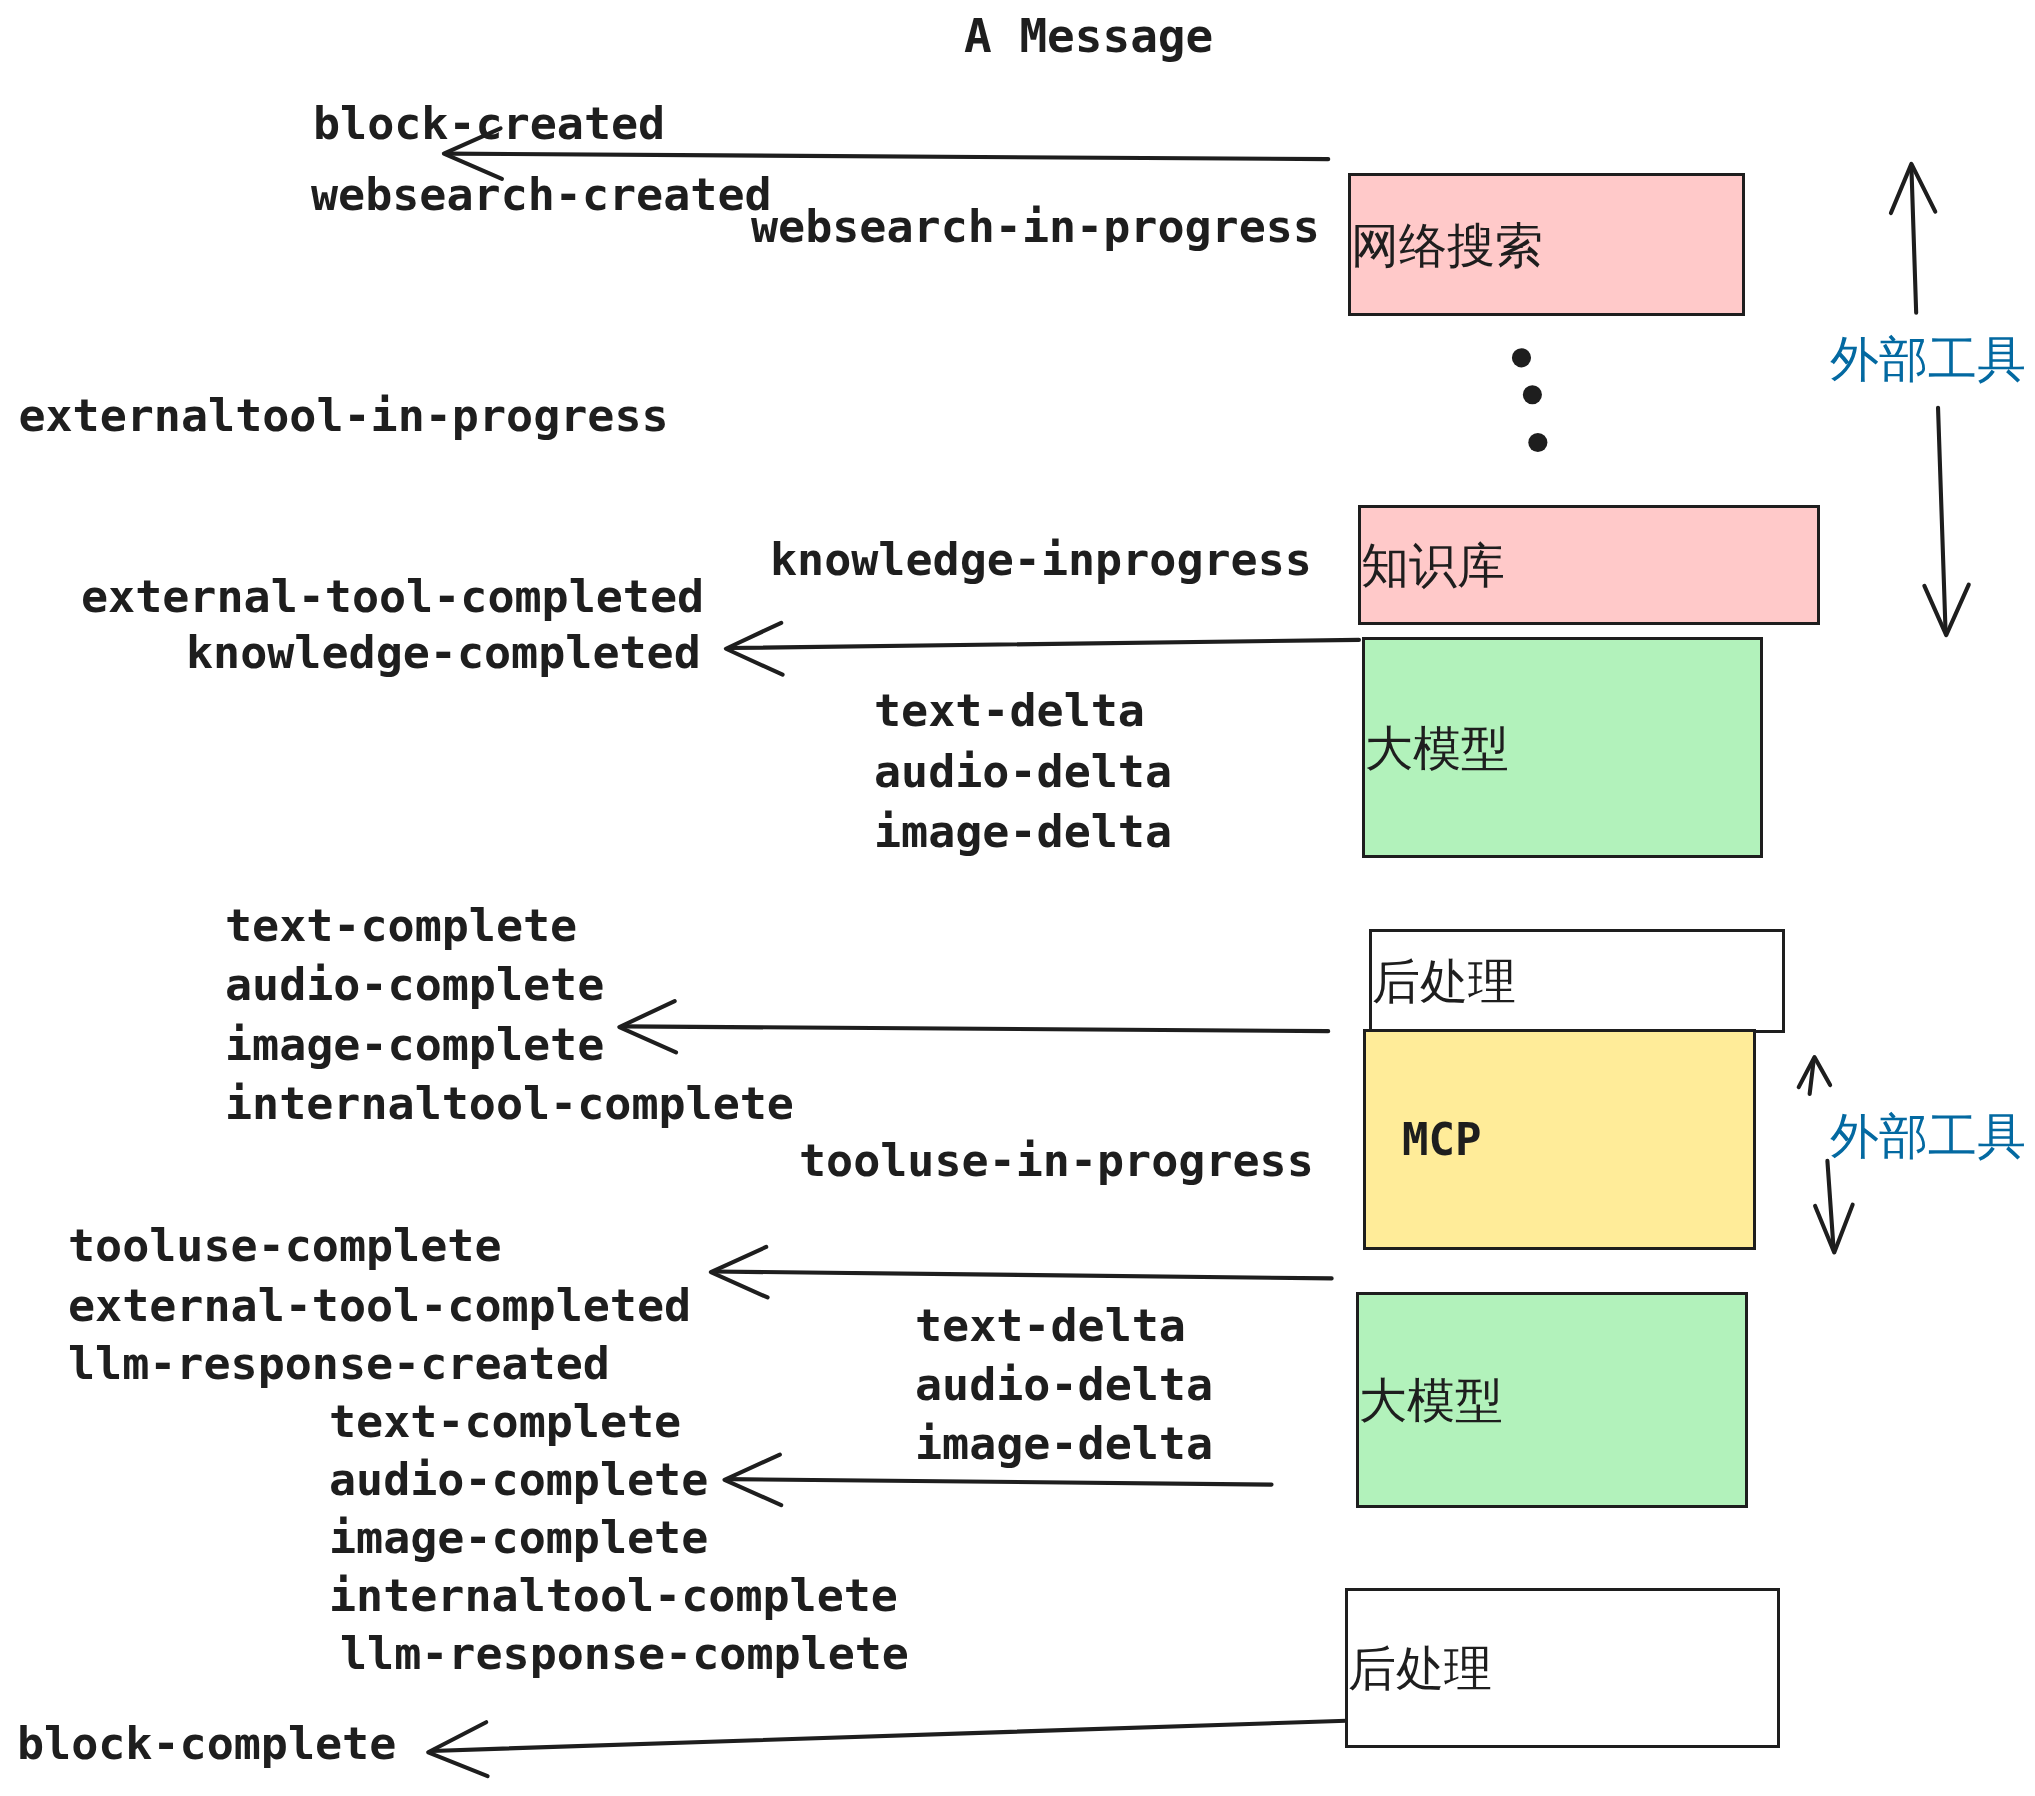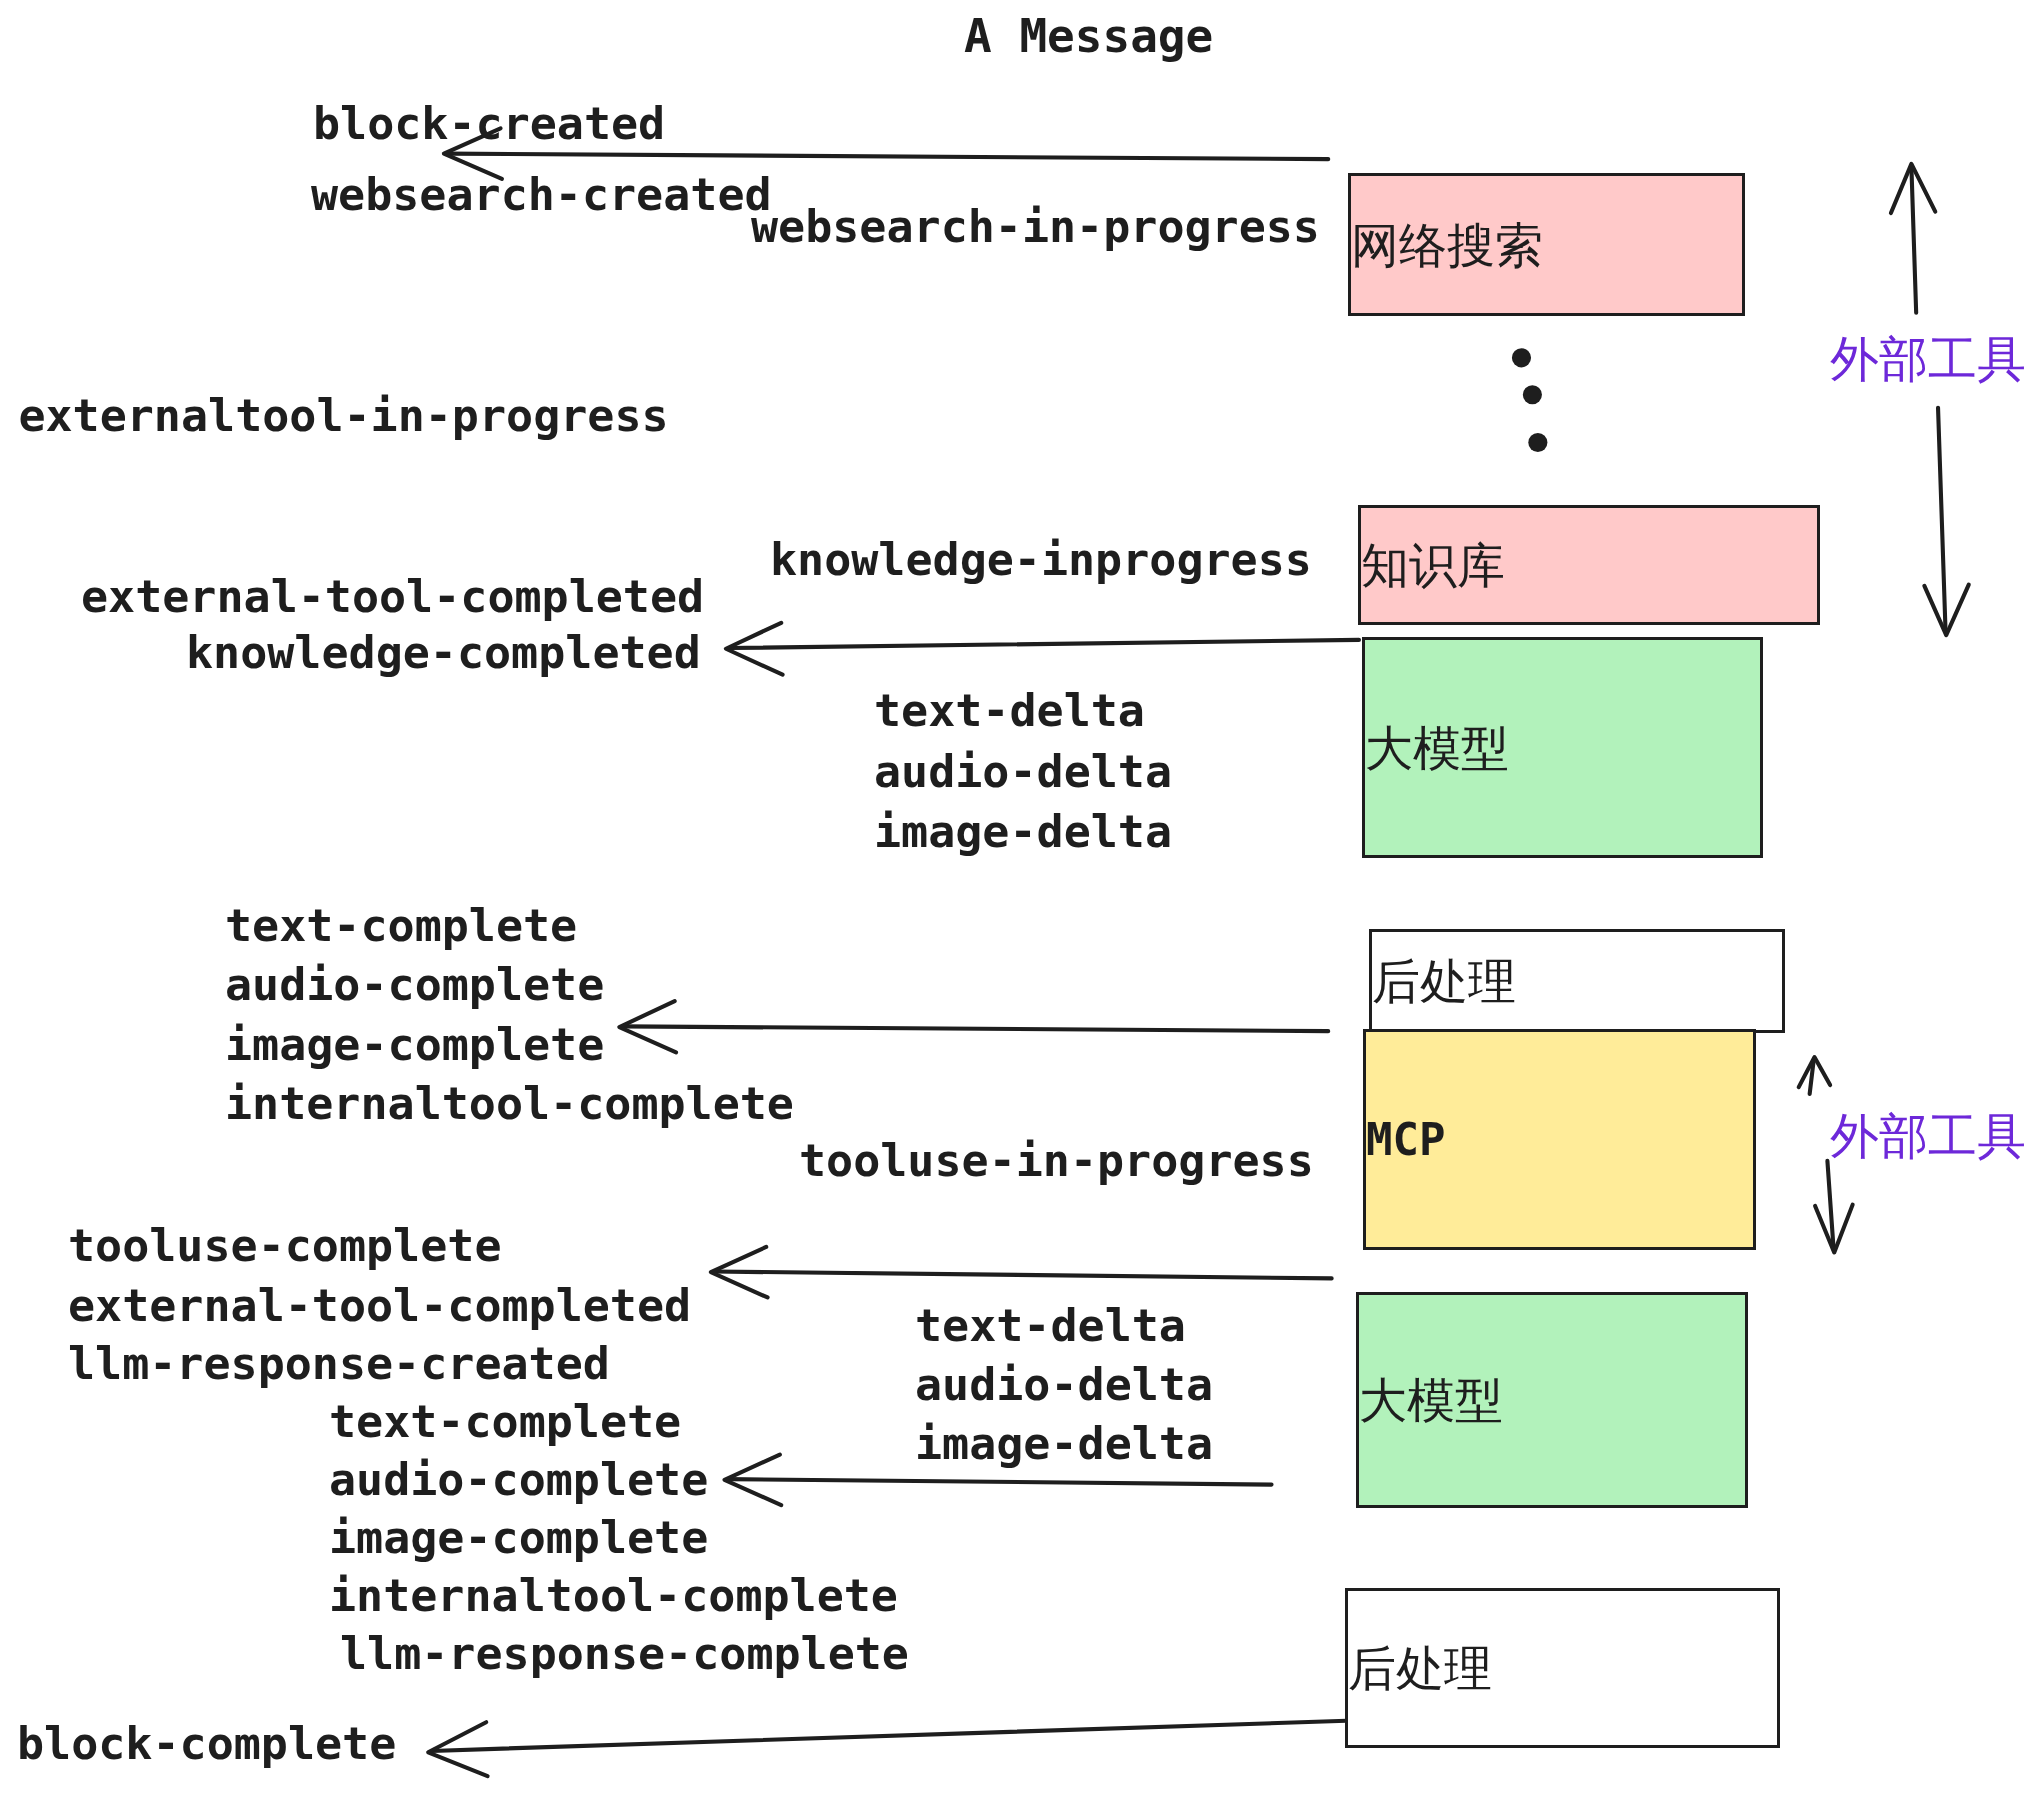--- a/index.html
+++ b/index.html
@@ -24,25 +24,25 @@
     position:absolute;box-sizing:border-box;
     border:3.4px solid #1e1e1e;
     display:flex;align-items:center;justify-content:flex-start;
     font-family:"DejaVu Sans","Liberation Sans",sans-serif;
     font-size:48px;color:#1e1e1e;line-height:1;
   }
   .fill-pink{background:#ffc9c9;}
   .fill-green{background:#b2f2bb;}
   .fill-white{background:#ffffff;margin-top:29px;}
   .fill-yellow{background:#ffec99;}
-  .box.mono-label{font:bold 44px "DejaVu Sans Mono","Liberation Mono",monospace;}
+  .box.mono-label{font:bold 44px "DejaVu Sans Mono","Liberation Mono",monospace;padding-left:36px;}
   .side-label{
     position:absolute;
     font-family:"DejaVu Sans","Liberation Sans",sans-serif;
-    font-size:49px;color:#6d28d9;white-space:nowrap;line-height:1;
+    font-size:49px;color:#0369a1;white-space:nowrap;line-height:1;
   }
   
   #box-websearch{left:1348px;top:173px;width:397px;height:143px;}
   #box-knowledge{left:1358px;top:505px;width:462px;height:120px;}
   #box-llm-1{left:1362px;top:637px;width:401px;height:221px;}
   #box-post-1{left:1369px;top:900px;width:416px;height:104px;}
   #box-mcp{left:1363px;top:1029px;width:393px;height:221px;}
   #box-llm-2{left:1356px;top:1292px;width:392px;height:216px;}
   #box-post-2{left:1345px;top:1559px;width:435px;height:160px;}
 </style>

